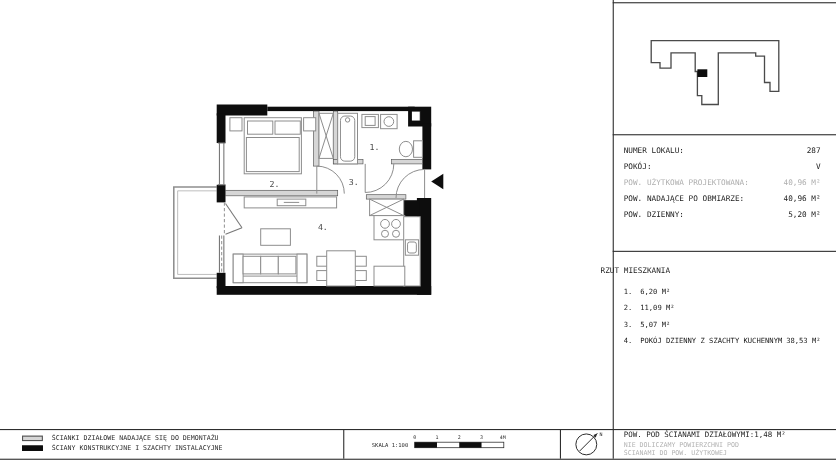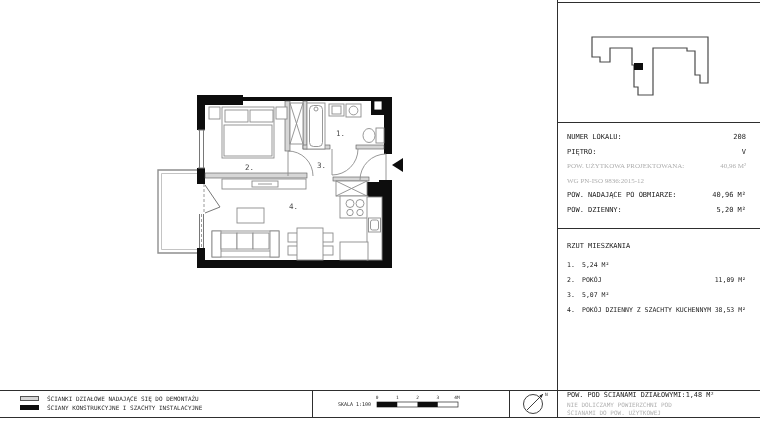--- a/index.html
+++ b/index.html
@@ -6,22 +6,22 @@
   .sheet{
     position:relative;width:760px;height:428px;background:#ffffff;overflow:hidden;
     font-family:"DejaVu Sans Mono","Liberation Mono",monospace;color:#1c1c1c;
   }
   .abs{position:absolute;}
   .hline{position:absolute;height:1px;background:#2e2e2e;}
   .vline{position:absolute;width:1px;background:#2e2e2e;}
   
   .info-rows{position:absolute;left:567px;top:130px;width:179px;}
   .info-row{display:flex;justify-content:space-between;font-size:7px;line-height:14.5px;height:14.5px;white-space:nowrap;}
-  .muted{color:#aeaeae;font-family:Liberation Serif, serif;}
-  .rooms-title{position:absolute;left:567px;top:242px;font-size:7px;}
+  .muted{color:#aeaeae;}
+  .rooms-title{position:absolute;left:546px;top:242px;font-size:7px;}
   .room-rows{position:absolute;left:567px;top:258px;width:179px;}
   .room-row{display:flex;font-size:6.5px;line-height:15px;height:15px;white-space:nowrap;}
   .room-num{width:15px;flex:0 0 15px;}
   .room-name{flex:1 1 auto;}
   .room-area{text-align:right;}
   .walls-note-label{position:absolute;left:567px;top:391px;width:179px;display:flex;justify-content:flex-start;font-size:6.8px;white-space:nowrap;}
   .walls-note-sub{position:absolute;left:567px;top:401px;font-size:6px;line-height:8px;color:#b2b2b2;white-space:nowrap;}
   
   .legend-swatch{position:absolute;width:19px;height:5px;box-sizing:border-box;}
   .legend-swatch.partition{background:#d6d6d6;border:1px solid #555;}
@@ -200,53 +200,48 @@
   <div class="hline" style="left:557px;width:203px;top:122px;"></div>
   <div class="hline" style="left:557px;width:203px;top:228px;"></div>
   <div class="hline" style="left:0;width:760px;top:390px;"></div>
   <div class="hline" style="left:0;width:760px;top:417px;"></div>
   <div class="vline" style="left:312px;top:390px;height:27px;"></div>
   <div class="vline" style="left:509px;top:390px;height:27px;"></div>
 
   <div class="info-rows">
     <div class="info-row">
       <span>NUMER LOKALU:</span>
-      <span>208</span>
-    </div>
-    <div class="info-row">
-      <span>PIĘTRO:</span>
+      <span>287</span>
+    </div>
+    <div class="info-row">
+      <span>POKÓJ:</span>
       <span>V</span>
     </div>
     <div class="info-row muted">
       <span>POW. UŻYTKOWA PROJEKTOWANA:</span>
       <span>40,96 M²</span>
     </div>
-    <div class="info-row muted">
-      <span>WG PN-ISO 9836:2015-12</span>
-      <span></span>
-    </div>
     <div class="info-row">
       <span>POW. NADAJĄCE PO OBMIARZE:</span>
       <span>40,96 M²</span>
     </div>
     <div class="info-row">
       <span>POW. DZIENNY:</span>
       <span>5,20 M²</span>
     </div>
   </div>
 
   <div class="rooms-title">RZUT MIESZKANIA</div>
   <div class="room-rows">
     <div class="room-row">
       <span class="room-num">1.</span>
-      <span class="room-area">5,24 M²</span>
+      <span class="room-area">6,20 M²</span>
     </div>
     <div class="room-row">
       <span class="room-num">2.</span>
-      <span class="room-name">POKÓJ</span>
       <span class="room-area">11,09 M²</span>
     </div>
     <div class="room-row">
       <span class="room-num">3.</span>
       <span class="room-area">5,07 M²</span>
     </div>
     <div class="room-row">
       <span class="room-num">4.</span>
       <span class="room-name">POKÓJ DZIENNY Z SZACHTY KUCHENNYM</span>
       <span class="room-area">38,53 M²</span>

